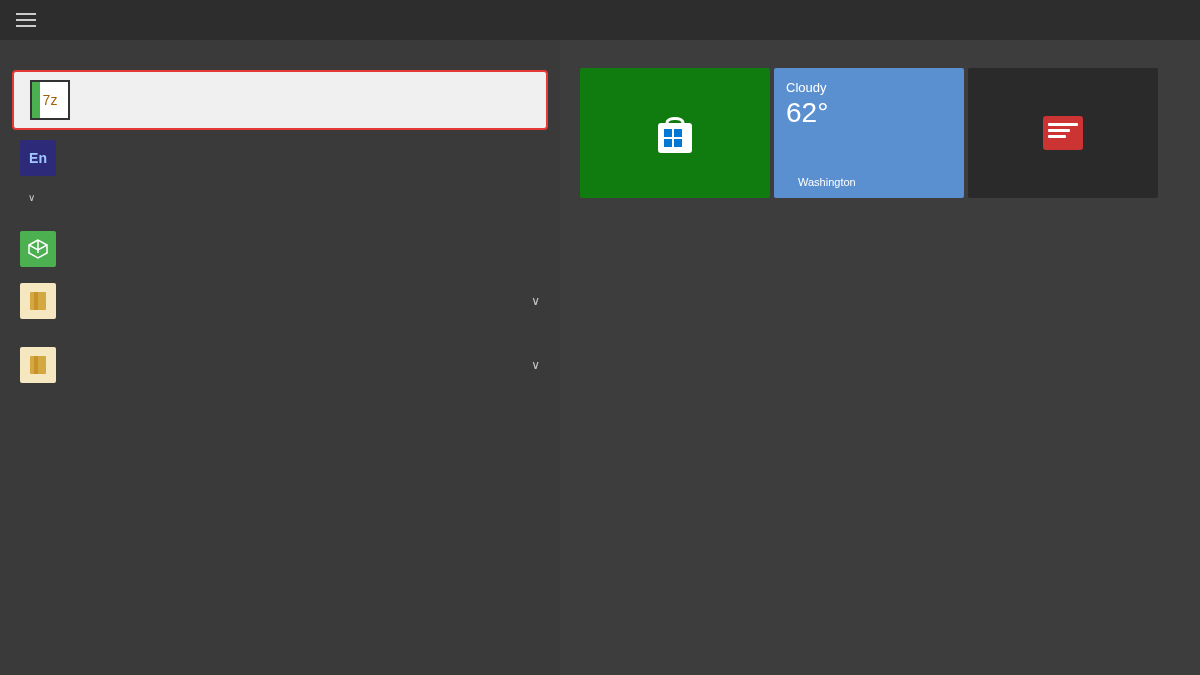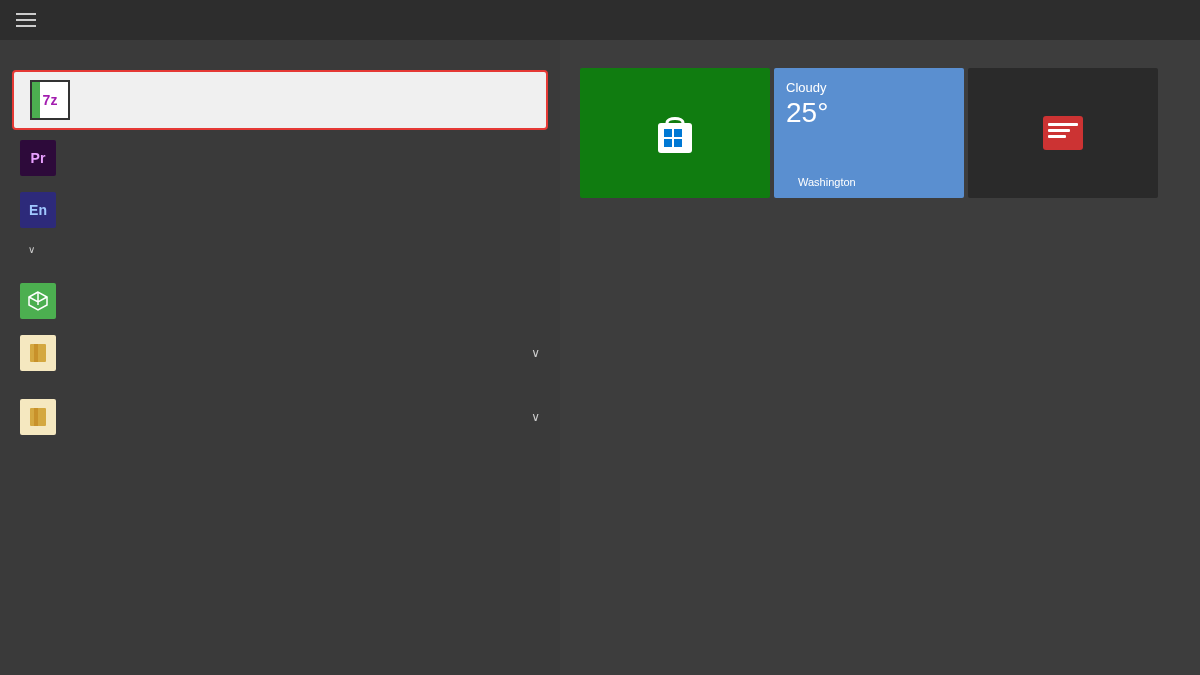--- a/index.html
+++ b/index.html
@@ -96,22 +96,22 @@
     .app-icon-7zip-highlight .green-bar {
       position: absolute;
       left: 0;
       top: 0;
       width: 8px;
       height: 100%;
       background: #4caf50;
     }
     .app-icon-7zip-highlight .icon-text {
       font-size: 14px;
-      font-weight: 700;
-      color: #a21caf;
+      font-weight: 400;
+      color: #a16207;
       z-index: 1;
     }
 
     .app-icon-premiere {
       width: 36px;
       height: 36px;
       background: #2d0a3a;
       display: flex;
       align-items: center;
       justify-content: center;
@@ -291,26 +291,20 @@
 
     <div class="app-item-highlighted" style="position:relative;">
       <div class="app-icon-7zip-highlight">
         <div class="green-bar"></div>
         <span class="icon-text">7z</span>
       </div>
       <span class="app-name-dark"></span>
 
     </div>
 
-    <div class="app-item">
-      <div class="app-icon-premiere">
-        <span class="pr-text">Pr</span>
-      </div>
-      <span class="app-name"></span>
-    </div>
 
     <div class="app-item">
       <div class="app-icon-encore">
         <span class="en-text">En</span>
       </div>
       <span class="app-name"></span>
     </div>
 
     <div class="expand-row">
       <span></span>
@@ -376,21 +370,21 @@
 
           <rect x="24" y="31" width="8" height="8" fill="#0078d4"></rect>
           <rect x="34" y="31" width="8" height="8" fill="#0078d4"></rect>
           <rect x="24" y="41" width="8" height="8" fill="#0078d4"></rect>
           <rect x="34" y="41" width="8" height="8" fill="#0078d4"></rect>
         </svg>
       </div>
 
       <div class="explore-tile-weather">
     <div style="color:white;font-size:13px;margin-bottom:4px;">Cloudy</div>
-    <div style="color:white;font-size:28px;font-weight:300;line-height:1;">25°</div>
+    <div style="color:white;font-size:28px;font-weight:300;line-height:1;">62°</div>
     <div style="color:white;font-size:11px;position:absolute;bottom:10px;left:24px;">Washington</div>
   </div>
 
       <div class="explore-tile-news">
         <svg class="news-icon" viewBox="0 0 60 50">
 
           <rect x="10" y="8" width="40" height="34" rx="3" fill="#cc3333"></rect>
           <rect x="15" y="15" width="30" height="3" rx="1" fill="white"></rect>
           <rect x="15" y="21" width="22" height="3" rx="1" fill="white"></rect>
           <rect x="15" y="27" width="18" height="3" rx="1" fill="white"></rect>

